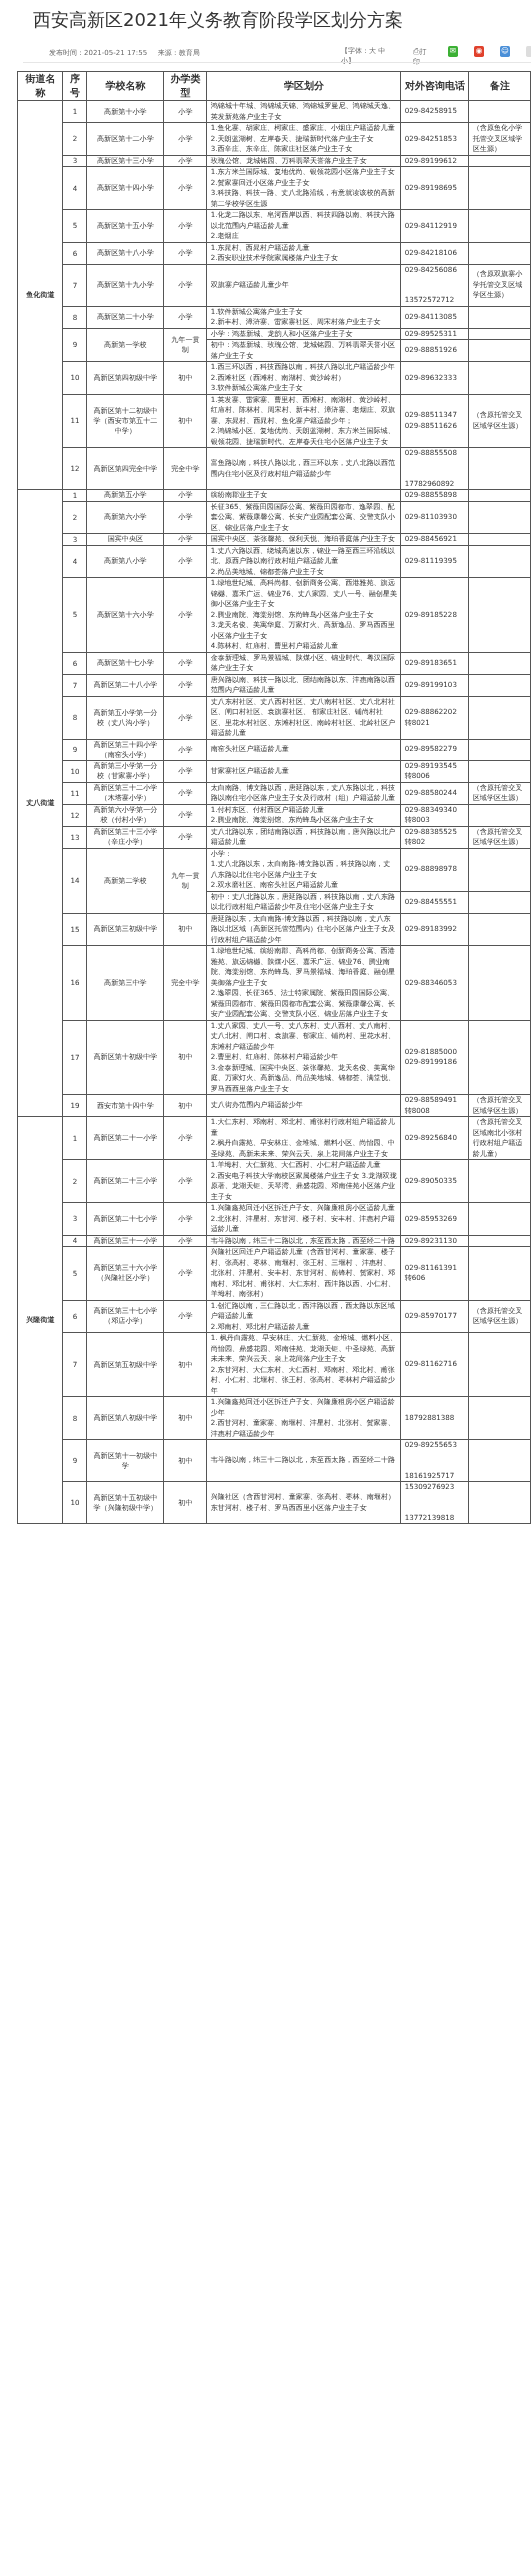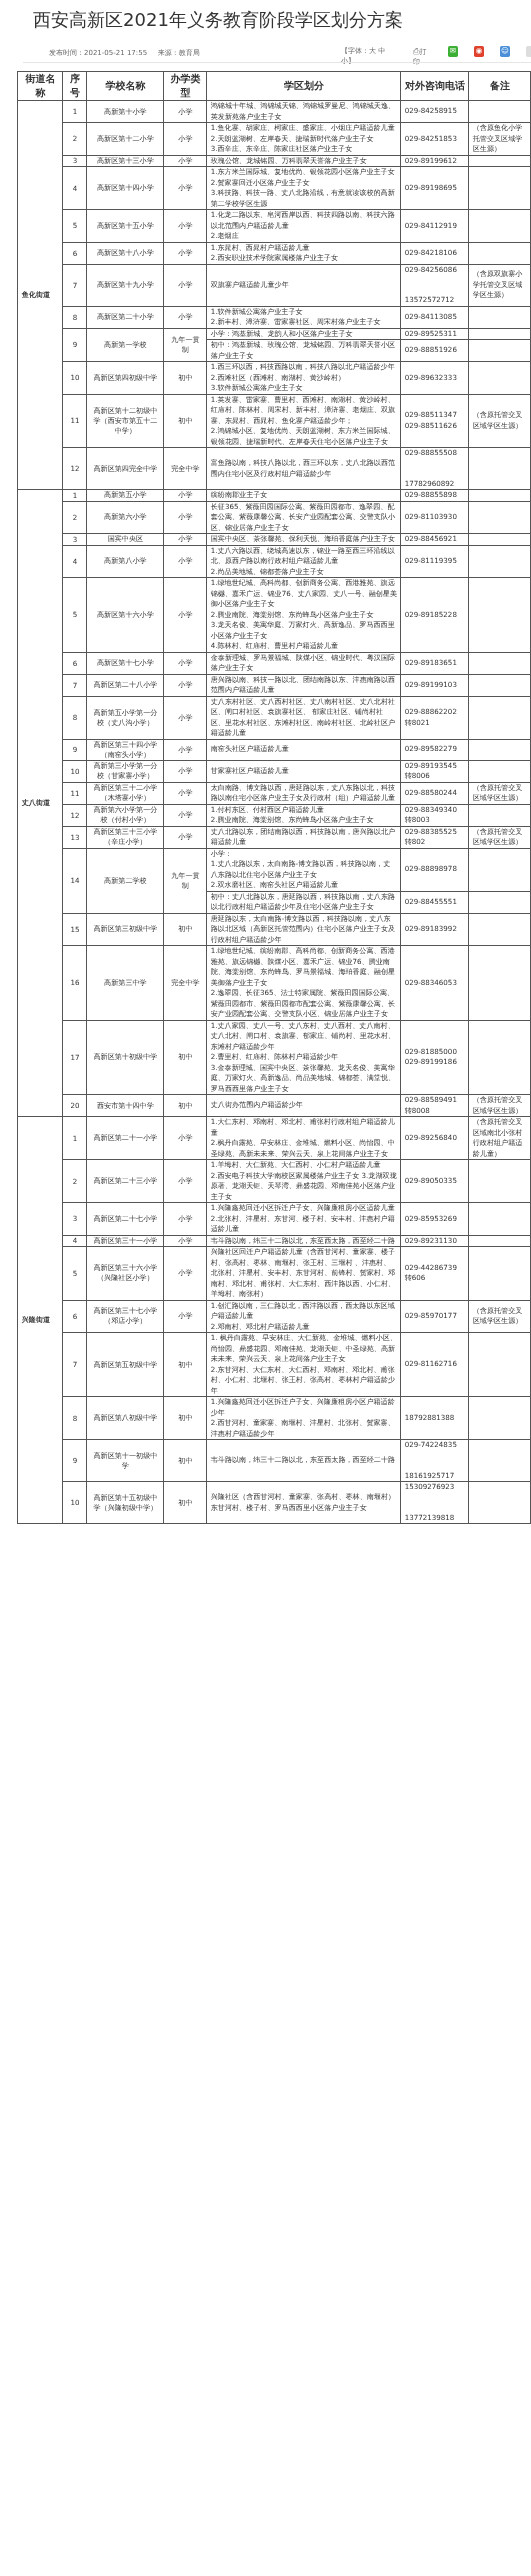--- a/index.html
+++ b/index.html
@@ -19,21 +19,21 @@
   .more { background:#ddd; width:6.6px; }
   .print-ico { font-size:8.3px; color:#666; }
   .rule { position:absolute; top:62px; left:23px; right:0; height:0.8px; background:#e6e6e6; }
 
   table.doc { position:absolute; top:71px; left:17.4px; width:514px; border-collapse:collapse;
               table-layout:fixed; font-size:7.1px; color:#333; }
   table.doc td, table.doc th { border:0.8px solid #555; padding:0 3.3px; vertical-align:middle; }
   table.doc th { font-weight:bold; height:18px; font-size:10px; text-align:center; }
   td.c { text-align:center; }
   td.dist { line-height:10.5px; padding:1.7px 3.3px; text-align:left; }
-  td.street { font-weight:bold; vertical-align:bottom; padding-bottom:5px; }
+  td.street { font-weight:bold; text-align:center; vertical-align:bottom; padding-bottom:5px; }
   .line { display:block; }
   .gap { display:block; height:20px; }
 </style>
 </head>
 <body>
 
 <div class="title">西安高新区2021年义务教育阶段学区划分方案</div>
 
 <div class="meta">
   <div class="left">
@@ -465,21 +465,21 @@
           <span class="line">2.曹里村、红庙村、陈林村户籍适龄少年</span>
           <span class="line">3.金泰新理城、国宾中央区、茶张馨苑、龙天名俊、美寓华庭、万家灯火、高新逸品、尚品美地城、锦都荟、满堂悦、罗马西西里落户业主子女</span>
         </td>
         <td class="c dist">
           <span class="line">029-81885000</span>
           <span class="line">029-89199186</span>
         </td>
         <td class="c dist"></td>
       </tr>
       <tr>
-        <td class="c">20</td>
+        <td class="c">19</td>
         <td class="c">西安市第十四中学</td>
         <td class="c">初中</td>
         <td class="dist">
           <span class="line">丈八街办范围内户籍适龄少年</span>
         </td>
         <td class="c dist">
           <span class="line">029-88589491</span>
           <span class="line">转8008</span>
         </td>
         <td class="c dist">（含原托管交叉区域学区生源）</td>
@@ -537,21 +537,21 @@
         <td class="c dist"></td>
       </tr>
       <tr>
         <td class="c">5</td>
         <td class="c">高新区第三十六小学（兴隆社区小学）</td>
         <td class="c">小学</td>
         <td class="dist">
           <span class="line">兴隆社区回迁户户籍适龄儿童（含西甘河村、童家寨、楼子村、张高村、枣林、南堰村、张王村、三堰村 、沣惠村、北张村、沣星村、安丰村、东甘河村、前锋村、贺家村、邓南村、邓北村、甫张村、大仁东村、西沣路以西、小仁村、羊坶村、南张村）</span>
         </td>
         <td class="c dist">
-          <span class="line">029-44286739</span>
+          <span class="line">029-81161391</span>
           <span class="line">转606</span>
         </td>
         <td class="c dist"></td>
       </tr>
       <tr>
         <td class="c">6</td>
         <td class="c">高新区第三十七小学（邓店小学）</td>
         <td class="c">小学</td>
         <td class="dist">
           <span class="line">1.创汇路以南，三仁路以北，西沣路以西，西太路以东区域户籍适龄儿童</span>
@@ -589,21 +589,21 @@
         <td class="c dist"></td>
       </tr>
       <tr>
         <td class="c">9</td>
         <td class="c">高新区第十一初级中学</td>
         <td class="c">初中</td>
         <td class="dist">
           <span class="line">韦斗路以南，纬三十二路以北，东至西太路，西至经二十路</span>
         </td>
         <td class="c dist">
-          <span class="line">029-74224835</span>
+          <span class="line">029-89255653</span>
           <span class="gap"></span>
           <span class="line">18161925717</span>
         </td>
         <td class="c dist"></td>
       </tr>
       <tr>
         <td class="c">10</td>
         <td class="c">高新区第十五初级中学（兴隆初级中学）</td>
         <td class="c">初中</td>
         <td class="dist">

